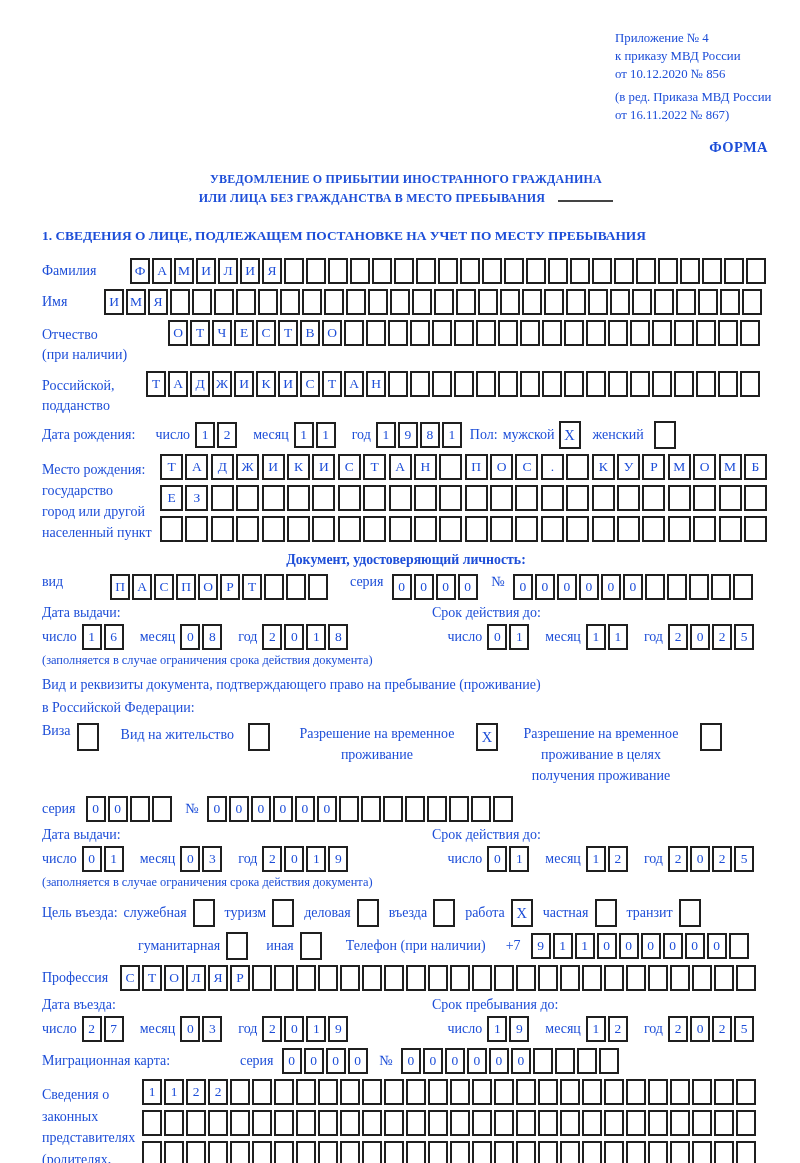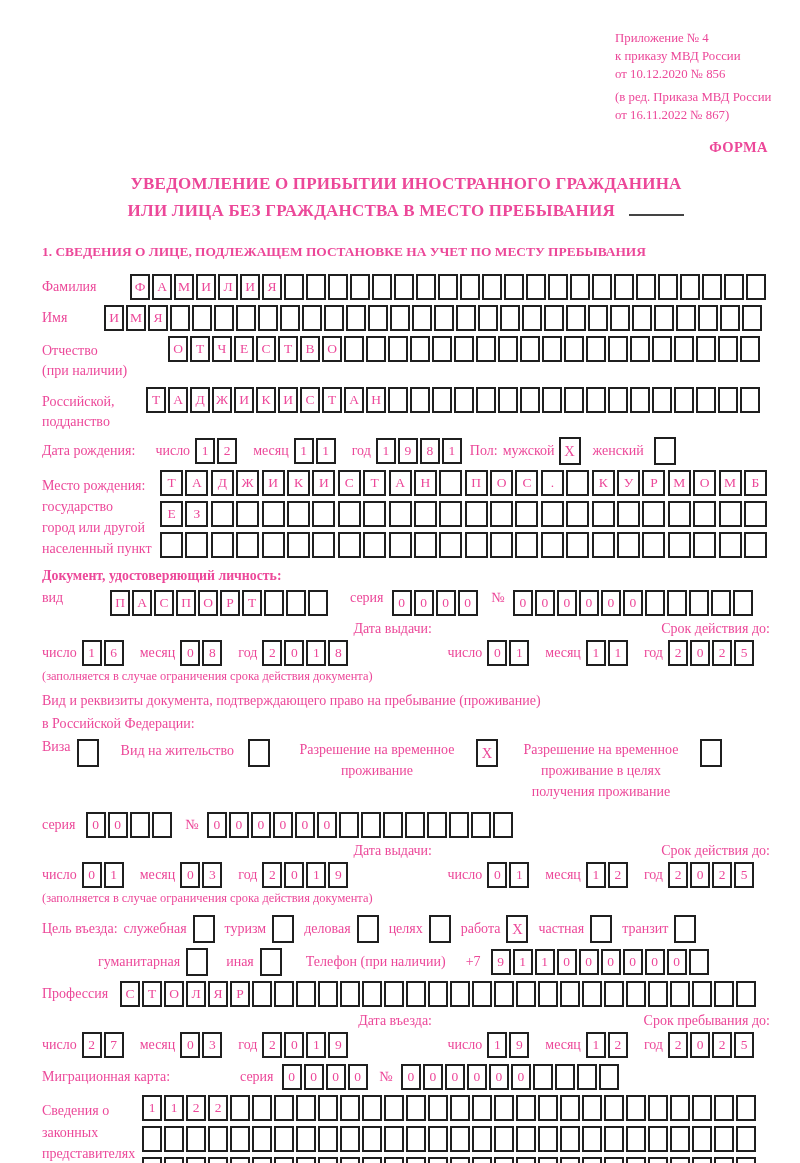--- a/index.html
+++ b/index.html
@@ -1,57 +1,57 @@
 <!DOCTYPE html>
 <html><head>
 <meta charset="utf-8">
 <style>
   * {margin:0; padding:0; box-sizing:border-box;}
   html,body {background:#fff;}
   .page {
     width:800px; height:1163px; background:#fff; overflow:hidden;
-    font-family:"Liberation Serif","DejaVu Serif",serif; color:#ec4899;
+    font-family:"Liberation Serif","DejaVu Serif",serif; color:#1d4ed8;
     padding:30px 30px 10px 42px;
   }
   .appendix {margin-left:573px; font-size:12.8px; line-height:1.4; width:200px;}
   .appendix .rev {margin-top:5px;}
   .forma {text-align:right; font-weight:700; font-size:14.5px; margin-top:14px; padding-right:2px; letter-spacing:.4px;}
-  .title {text-align:center; font-weight:700; font-size:17px; line-height:1.6; margin-top:14px; letter-spacing:.2px;}
+  .title {text-align:center; font-weight:700; font-size:12px; line-height:1.6; margin-top:14px; letter-spacing:.2px;}
   .blank {display:inline-block; width:55px; border-bottom:2.5px solid #444; height:13px; margin-left:10px;}
   .sec1 {font-weight:700; font-size:13.4px; margin-top:20px; margin-bottom:14px;}
   .row {display:flex; align-items:flex-start; margin-bottom:5px; font-size:14px; white-space:nowrap;}
   .lbl {padding-top:5px;}
   .ml2 {line-height:1.45;}
   .cells {display:flex;}
   .cell {flex:0 0 auto; width:20px; height:26px; border:2px solid #1f1f1f; margin-right:2px;
          display:flex; align-items:center; justify-content:center; font-size:13.5px;}
   .cells.wide .cell {width:23px; margin-right:2.4px;}
   .cb {flex:0 0 auto; width:22px; height:28px; border:2px solid #1f1f1f;
        display:inline-flex; align-items:center; justify-content:center; font-size:14.5px;}
   .w-surname{width:88px;} .w-name{width:62px;} .w-patr{width:126px;} .w-cit{width:104px;}
   .w-birthplace{width:118px; line-height:1.5;} .w-prof{width:78px;} .w-mig{width:173px;} .w-legal{width:100px; line-height:1.55;}
   .stack .cells{margin-bottom:5px;}
-  .center-bold{font-weight:700; font-size:13.8px; margin:2px 0 6px;}
+  .center-bold{text-align:center; font-weight:700; font-size:13.8px; margin:2px 0 6px;}
   .two-col{display:flex; font-size:14px; margin-bottom:3px;}
   .col-l{width:390px;} .col-r{flex:1;}
-  .dh{text-align:right;}
+  .dh{text-align:left;}
   .dates{display:flex; align-items:center;}
   .col-r.dates-pad{padding-left:22px;}
   .dg{display:flex; align-items:center; margin-right:14px;}
   .dg .t{margin-right:5px;}
   .t{white-space:nowrap;}
   .note-r{text-align:left; font-size:12.4px; margin:1px 0 9px; padding-right:18px;}
   .plain{font-size:14px; margin-bottom:7px;}
   .cbrow{display:flex; align-items:flex-start; margin:2px 0 10px; font-size:14px;}
   .cb-lines{text-align:center; line-height:1.5;}
   .gap-a{margin-left:6px;} .gap-b{margin-left:22px;} .gap-c{margin-left:14px;} .gap-d{margin-left:18px;} .gap-e{margin-left:10px;}
   .blk{width:178px;}
   .purpose{align-items:center;}
   .purpose .cb{margin:0 10px 0 6px;}
-  .indent{margin-left:56px;}
+  .indent{margin-left:96px;}
   .mt2{margin-top:2px;}
 </style>
 </head>
 <body>
 
 <div class="page">
 
   <div class="appendix">
     <div>Приложение № 4</div>
     <div>к приказу МВД России</div>
@@ -541,21 +541,21 @@
   <div class="note-r">(заполняется в случае ограничения срока действия документа)</div>
 
   <div class="row purpose">
     <span class="t" style="margin-right:6px;">Цель въезда:</span>
     <span class="t">служебная</span>
     <span class="cb"></span>
     <span class="t">туризм</span>
     <span class="cb"></span>
     <span class="t">деловая</span>
     <span class="cb"></span>
-    <span class="t">целях</span>
+    <span class="t">въезда</span>
     <span class="cb"></span>
     <span class="t">работа</span>
     <span class="cb">X</span>
     <span class="t">частная</span>
     <span class="cb"></span>
     <span class="t">транзит</span>
     <span class="cb"></span>
   </div>
 
   <div class="row purpose indent">

